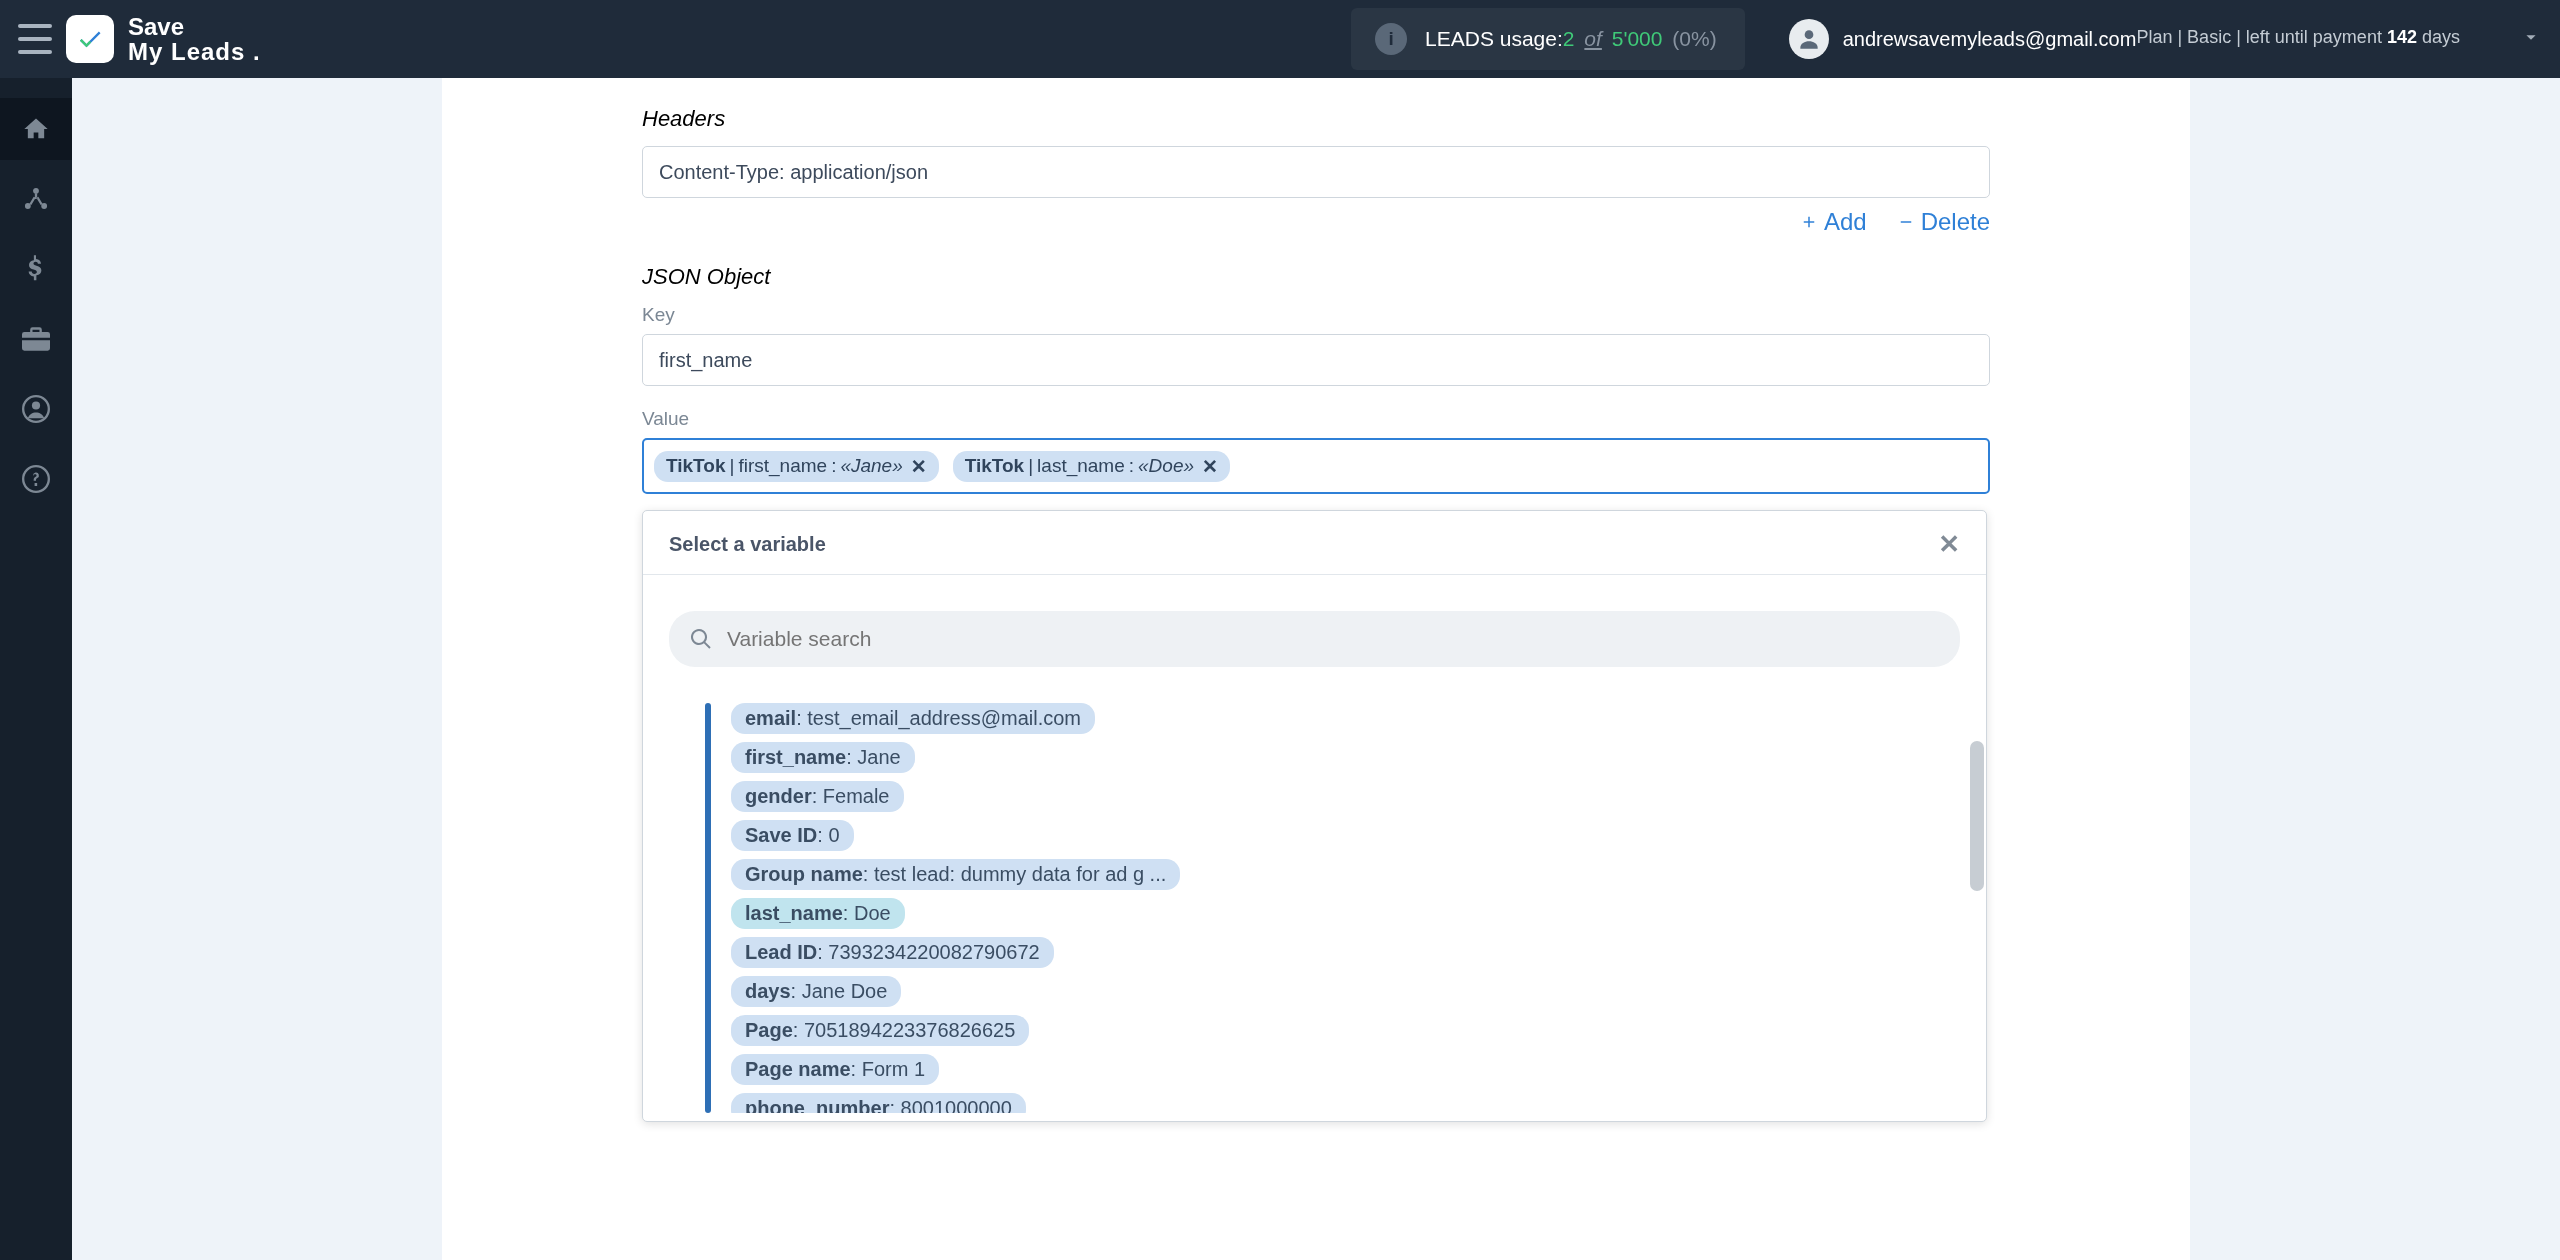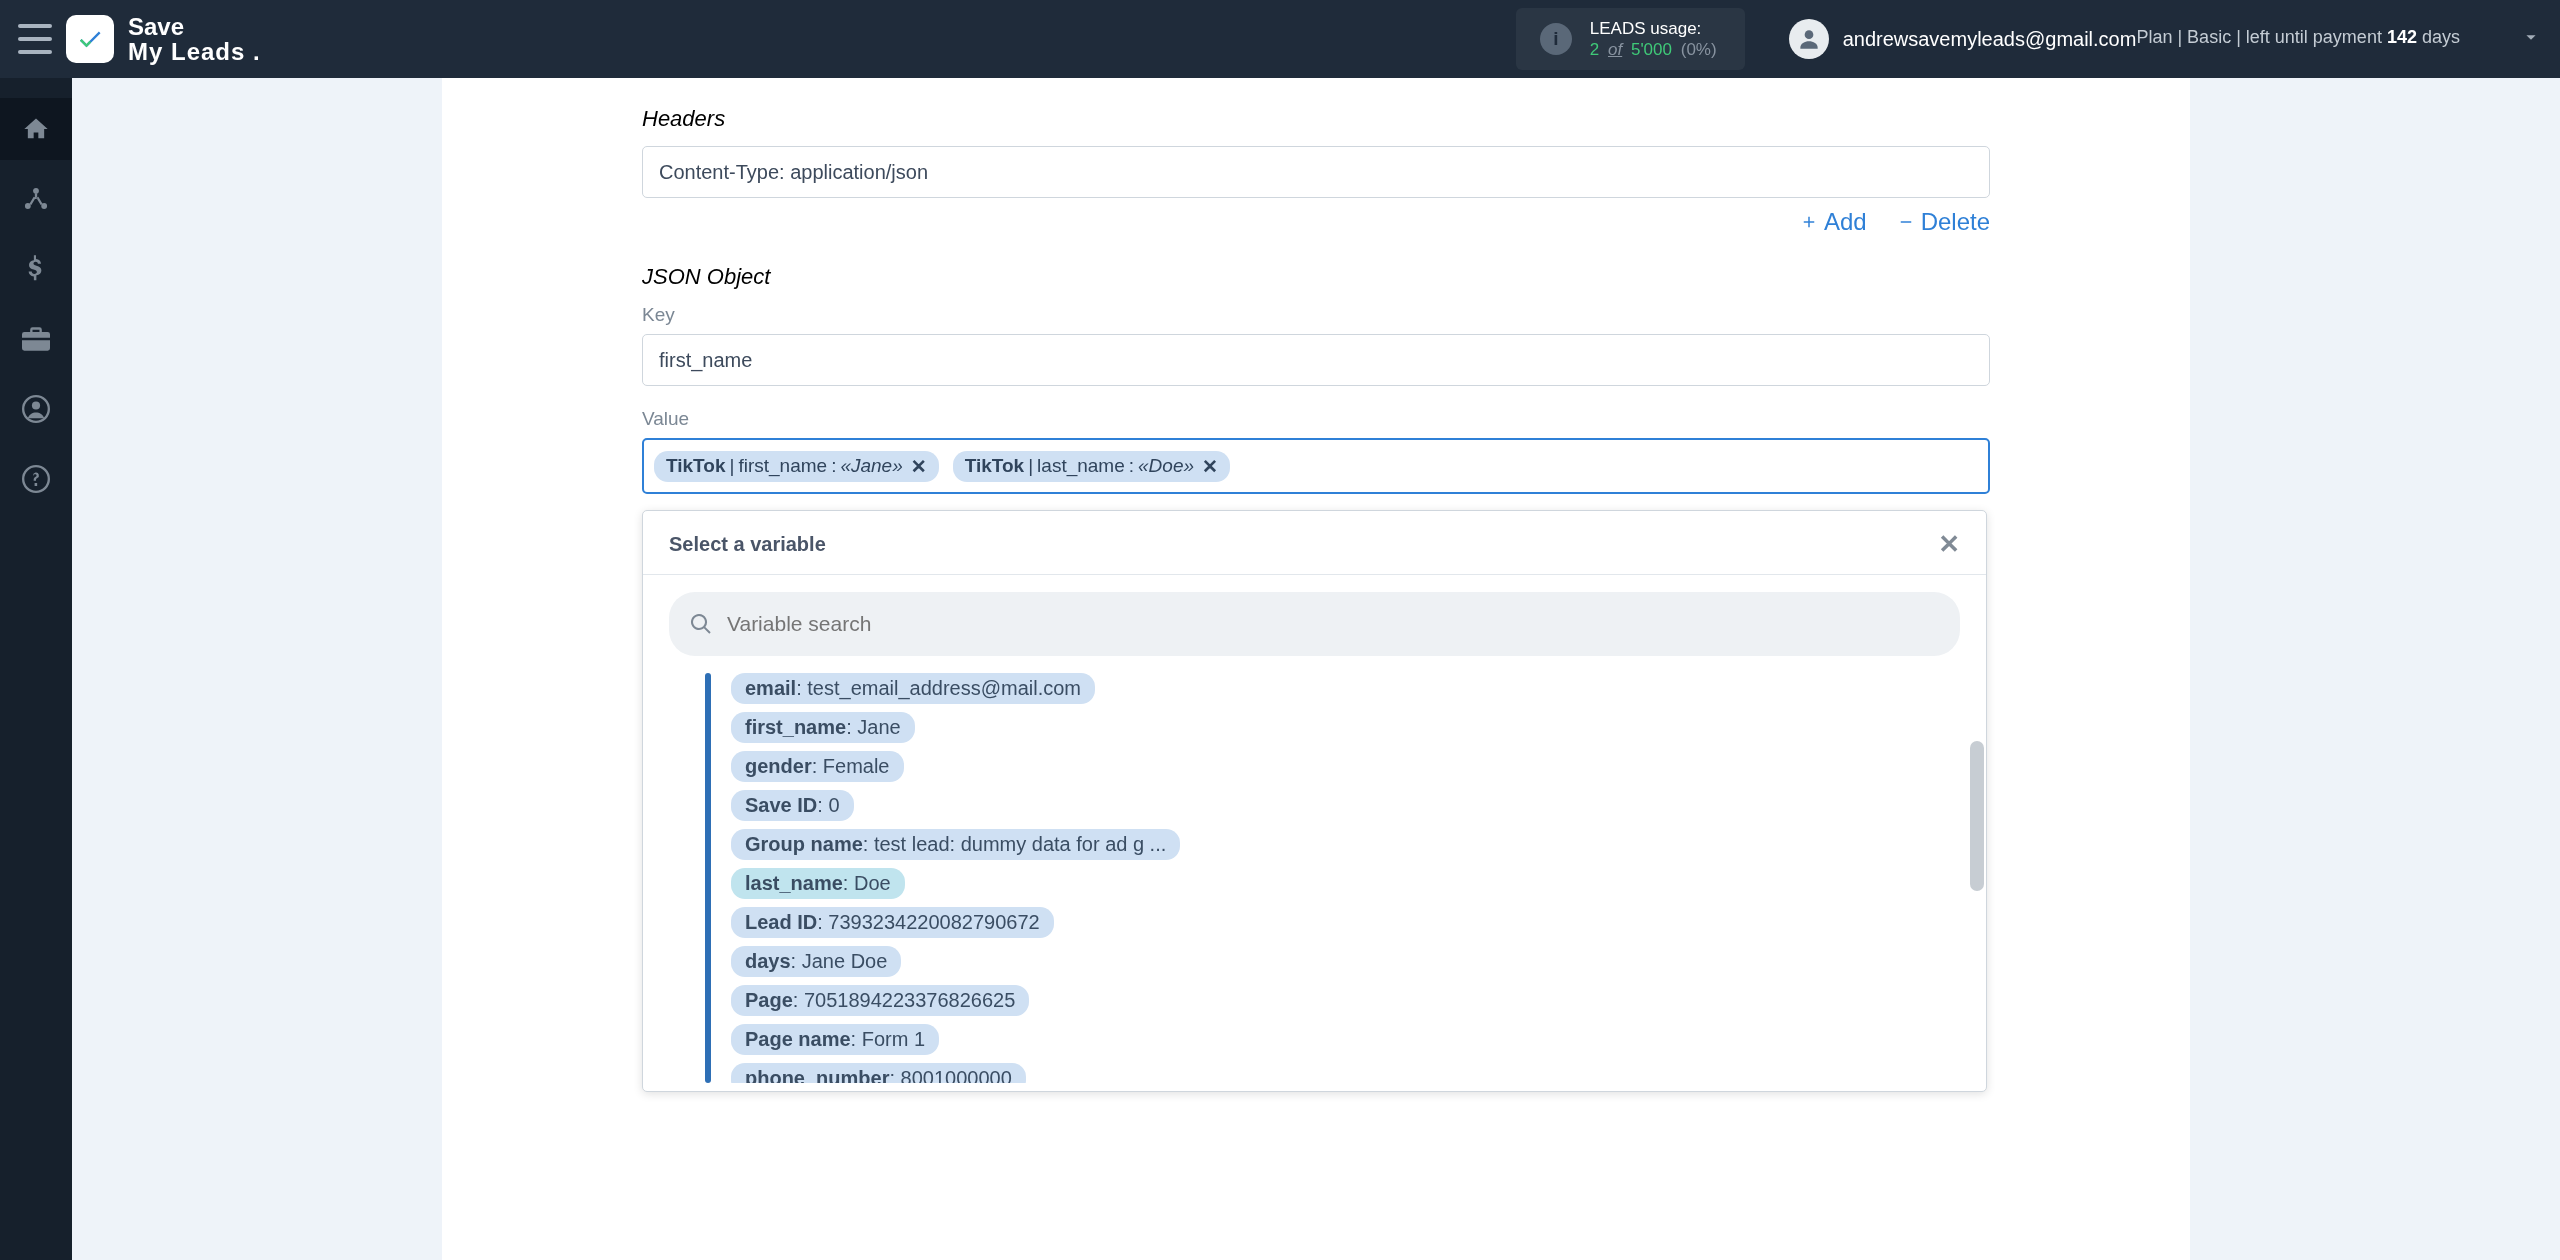--- a/index.html
+++ b/index.html
@@ -23,21 +23,21 @@
   .topbar{height:78px;background:var(--bg-dark);display:flex;align-items:center;padding:0 18px;color:#fff;gap:14px;}
   .hamburger{width:34px;height:30px;display:flex;flex-direction:column;justify-content:space-between;cursor:pointer;}
   .hamburger span{height:4px;background:#a9b4c0;border-radius:2px;}
   .logo-box{width:48px;height:48px;background:#fff;border-radius:10px;display:flex;align-items:center;justify-content:center;}
   .logo-check{width:28px;height:28px;}
   .brand{display:flex;flex-direction:column;font-weight:600;font-size:24px;line-height:1.05;}
   .brand .dot{letter-spacing:1px;}
   .spacer{flex:1;}
   .usage-pill{background:var(--pill-dark);border-radius:6px;height:62px;display:flex;align-items:center;gap:18px;padding:0 24px;}
   .info-circle{width:32px;height:32px;border-radius:50%;background:#5a6878;display:flex;align-items:center;justify-content:center;color:#1f2b3a;font-weight:700;font-size:19px;}
-  .usage-text{display:flex;flex-direction:column;font-size:17px;line-height:1.25;}
+  .usage-text{display:flex;font-size:21px;line-height:1.25;}
   .usage-text .row2 span{margin-right:4px;}
   .usage-text .green{color:var(--green);}
   .usage-text .pct{color:#8893a0;}
   .usage-text .of{font-style:italic;color:#8893a0;text-decoration:underline;}
   .user-block{display:flex;align-items:center;gap:14px;margin-left:30px;}
   .avatar{width:40px;height:40px;border-radius:50%;background:#e8ecef;display:flex;align-items:center;justify-content:center;}
   .user-text{display:flex;flex-direction:row;font-size:20px;line-height:1.3;}
   .user-text .plan{font-size:18px;color:#c4ccd4;}
   .user-text .plan b{color:#fff;font-weight:700;}
   .caret-down{margin-left:46px;color:#a3adb8;}
@@ -62,21 +62,21 @@
   .chip b{font-weight:700;}
   .chip .ital{font-style:italic;}
   .chip .x{font-weight:700;margin-left:4px;cursor:pointer;}
 
   
   .dropdown{position:absolute;left:200px;right:203px;top:432px;background:#fff;border:1px solid var(--border);border-radius:5px;box-shadow:0 2px 10px rgba(0,0,0,0.12);padding-bottom:8px;}
   .dd-head{display:flex;align-items:center;justify-content:space-between;padding:18px 26px 14px 26px;}
   .dd-head .title{font-size:20px;font-weight:700;color:#4a5568;}
   .dd-head .close{color:#808a95;font-size:26px;font-weight:700;cursor:pointer;}
   .dd-divider{height:1px;background:#e2e7ec;margin:0;}
-  .searchwrap{margin:17px 26px;background:#eef1f4;border-radius:26px;height:64px;display:flex;align-items:center;padding:0 20px;gap:14px;}
+  .searchwrap{margin:36px 26px;background:#eef1f4;border-radius:26px;height:56px;display:flex;align-items:center;padding:0 20px;gap:14px;}
   .searchwrap input{border:none;background:transparent;outline:none;font-size:21px;color:#4a5568;flex:1;}
   .list-outer{display:flex;margin:0 8px 0 62px;position:relative;}
   .list-bar{width:6px;background:#2e6fb5;border-radius:3px;margin-right:20px;}
   .var-list{flex:1;display:flex;flex-direction:column;gap:8px;padding-right:20px;max-height:410px;overflow:hidden;}
   .var-pill{align-self:flex-start;background:var(--chip-bg);border-radius:14px;padding:4px 14px;font-size:20px;color:#3a4d63;cursor:pointer;}
   .var-pill.sel{background:var(--chip-bg-sel);}
   .var-pill b{font-weight:700;}
   .dd-scroll{position:absolute;right:2px;top:230px;width:14px;height:150px;background:#c7cdd3;border-radius:7px;}
 </style>
 </head>

